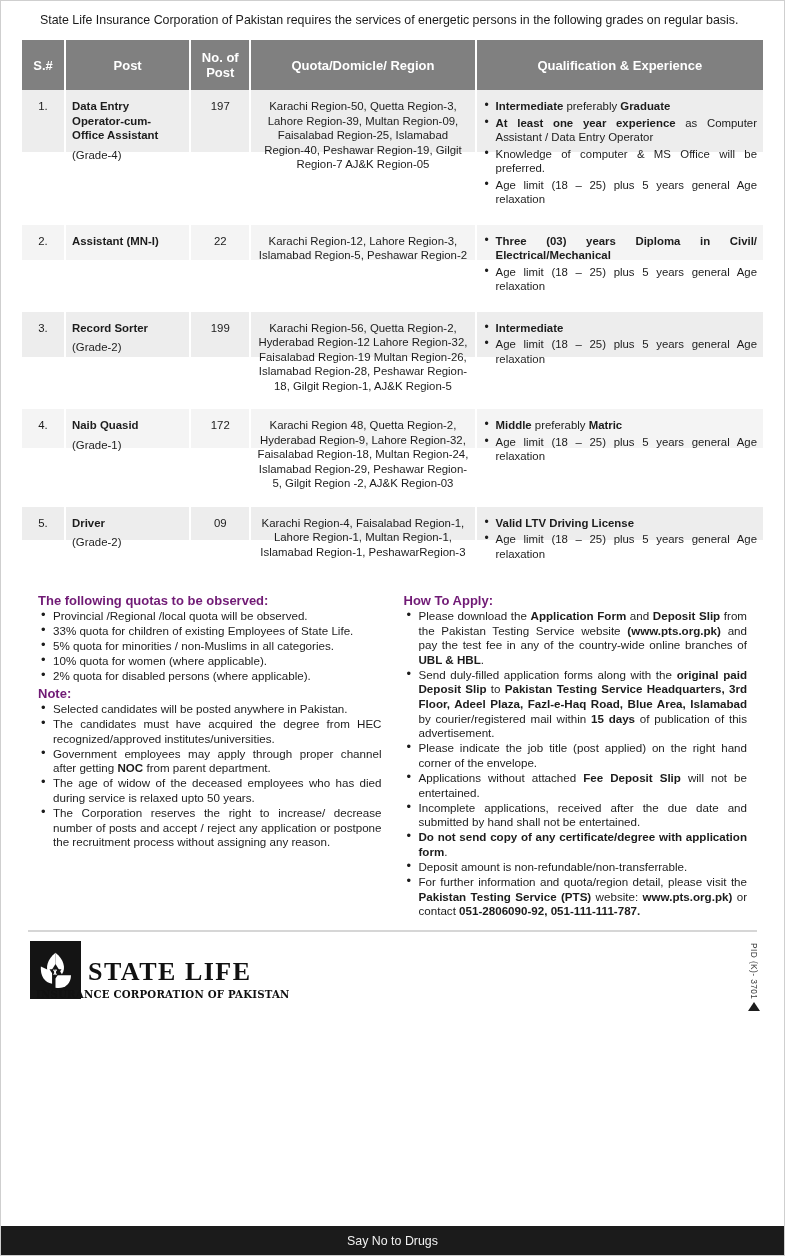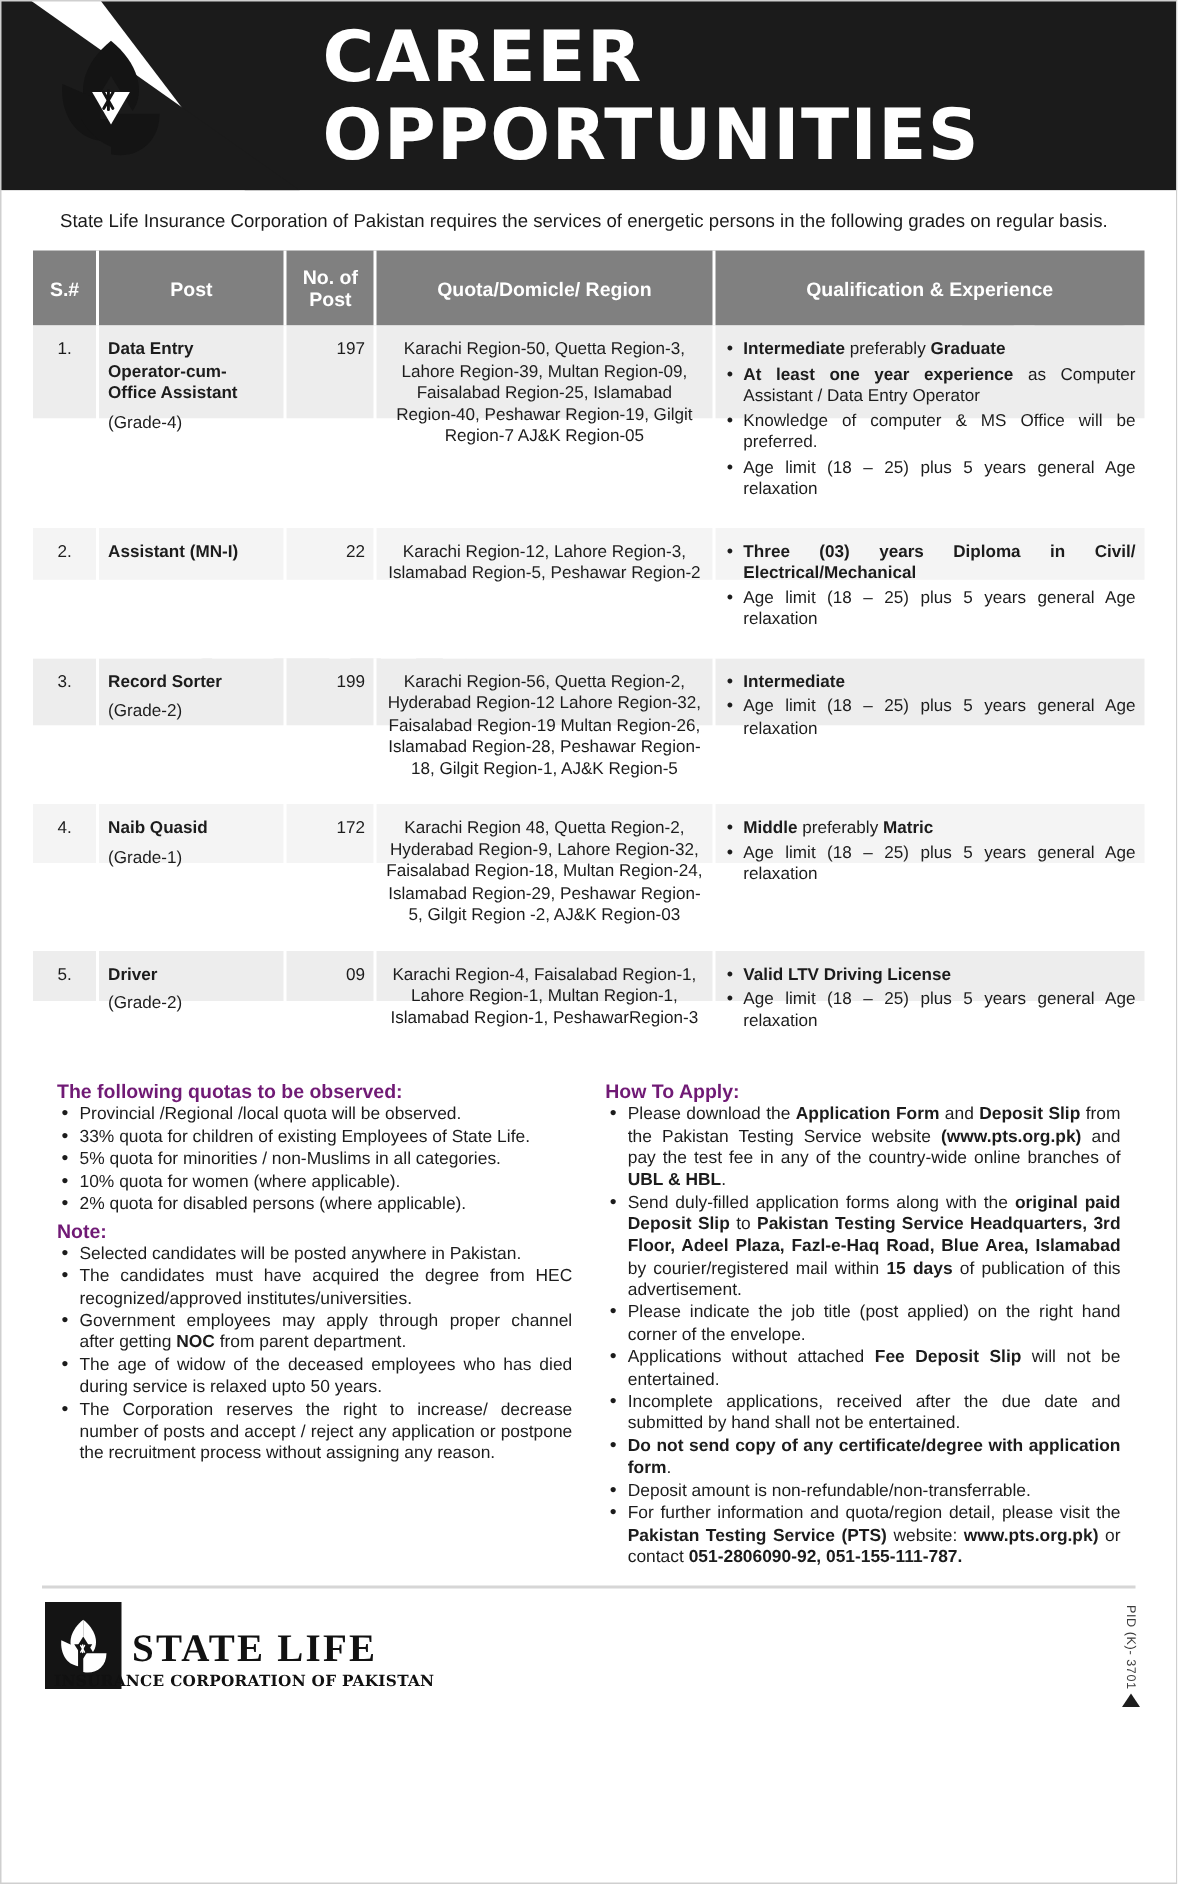--- a/index.html
+++ b/index.html
@@ -103,21 +103,21 @@
     color: #1c1c1c;
     border-right: 2px solid #ffffff;
     background: #ffffff;
   }
   table.jobs tbody td:last-child { border-right: none; }
   table.jobs tbody tr.shade td { background: linear-gradient(#ededed 0 46%, #ffffff 46% 100%); }
   table.jobs tbody tr.plain td { background: linear-gradient(#f4f4f4 0 40%, #ffffff 40% 100%); }
   td.sn { text-align: center; font-size: 11.6px; }
   td.post { font-weight: 700; }
   td.post .grade { font-weight: 400; display:block; margin-top: 5px;}
-  td.cnt { text-align: right; }
+  td.cnt { text-align: center; }
   td.region { text-align: center; }
   td.qual ul { list-style: none; }
   td.qual li {
     position: relative;
     padding-left: 13px;
     margin-bottom: 2px;
     text-align: justify;
   }
   td.qual li::before {
     content: "\2022";
@@ -232,42 +232,20 @@
     z-index: 20;
   }
 </style>
 </head>
 <body>
 
 <div class="page">
 
   <div class="watermark">jobs.com.pk</div>
 
-  <div class="banner">
-    <div class="banner-black"></div>
-    <div class="banner-black2"></div>
-    <svg class="logo-mark" viewBox="0 0 100 100">
-      <path d="M50 4 L96 88 L4 88 Z" fill="none"></path>
-      <path d="M50 8 C30 24 24 46 34 60 L50 34 Z" fill="#141414"></path>
-      <path d="M50 8 C70 24 76 46 66 60 L50 34 Z" fill="#141414"></path>
-      <path d="M14 40 C12 62 24 80 42 82 L42 52 Z" fill="#141414"></path>
-      <path d="M28 66 C40 88 62 94 76 84 L50 66 Z" fill="#141414"></path>
-      <path d="M50 62 L86 62 C86 84 68 96 50 92 Z" fill="#141414"></path>
-      <path d="M36 46 L64 46 L50 70 Z" fill="#ffffff"></path>
-      <g fill="#141414" transform="translate(48,52)">
-        <rect x="-1" y="-8" width="2.2" height="16" rx="1"></rect>
-        <rect x="-8" y="-1" width="16" height="2.2" rx="1" transform="rotate(60)"></rect>
-        <rect x="-8" y="-1" width="16" height="2.2" rx="1" transform="rotate(-60)"></rect>
-      </g>
-    </svg>
-    <div class="banner-title">
-      <span class="l1">CAREER</span>
-      <span class="l2">OPPORTUNITIES</span>
-    </div>
-  </div>
 
   <p class="intro">State Life Insurance Corporation of Pakistan requires the services of energetic persons in the following grades on regular basis.</p>
 
   <div class="tbl-wrap">
     <table class="jobs">
       <colgroup>
           <col class="c1">
           <col class="c2">
           <col class="c3">
           <col class="c4">
@@ -371,21 +349,21 @@
     <div class="col">
       <h4>How To Apply:</h4>
       <ul id="apply-list">
           <li>Please download the <b>Application Form</b> and <b>Deposit Slip</b> from the Pakistan Testing Service website <b>(www.pts.org.pk)</b> and pay the test fee in any of the country-wide online branches of <b>UBL &amp; HBL</b>.</li>
           <li>Send duly-filled application forms along with the <b>original paid Deposit Slip</b> to <b>Pakistan Testing Service Headquarters, 3rd Floor, Adeel Plaza, Fazl-e-Haq Road, Blue Area, Islamabad</b> by courier/registered mail within <b>15 days</b> of publication of this advertisement.</li>
           <li>Please indicate the job title (post applied) on the right hand corner of the envelope.</li>
           <li>Applications without attached <b>Fee Deposit Slip</b> will not be entertained.</li>
           <li>Incomplete applications, received after the due date and submitted by hand shall not be entertained.</li>
           <li><b>Do not send copy of any certificate/degree with application form</b>.</li>
           <li>Deposit amount is non-refundable/non-transferrable.</li>
-          <li>For further information and quota/region detail, please visit the <b>Pakistan Testing Service (PTS)</b> website: <b>www.pts.org.pk)</b> or contact <b>051-2806090-92, 051-155-111-787.</b></li>
+          <li>For further information and quota/region detail, please visit the <b>Pakistan Testing Service (PTS)</b> website: <b>www.pts.org.pk)</b> or contact <b>051-2806090-92, 051-111-111-787.</b></li>
         </ul>
     </div>
   </div>
 
   <div class="foot-rule"></div>
   <div class="footer">
     <div class="slogo">
       <div class="slogo-box">
         <svg class="slogo-inner" viewBox="0 0 100 100">
           <path d="M50 10 C31 25 25 46 35 60 L50 36 Z" fill="#ffffff"></path>
@@ -402,15 +380,18 @@
       </div>
       <div class="slogo-text">
         <span class="t1">STATE LIFE</span>
         <span class="t2">INSURANCE CORPORATION OF PAKISTAN</span>
       </div>
     </div>
     <div class="pid">PID (K)- 3701</div>
     <div class="pid-tri"></div>
   </div>
 
+  <div class="drugbar">
+    <span>Say No to Drugs</span>
+  </div>
 
   <div class="page-border"></div>
 </div>
 
 </body></html>

